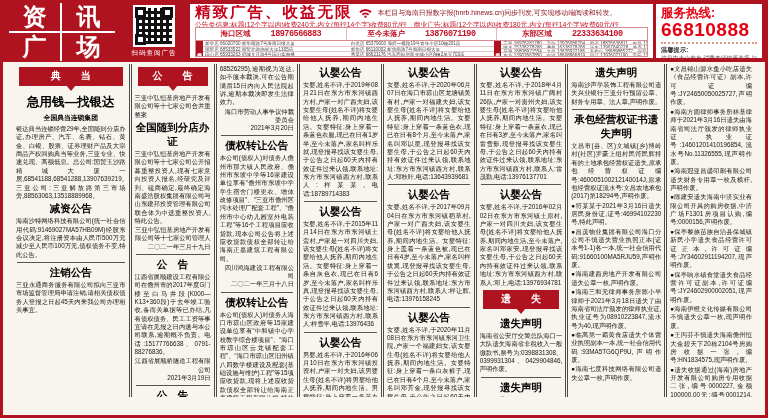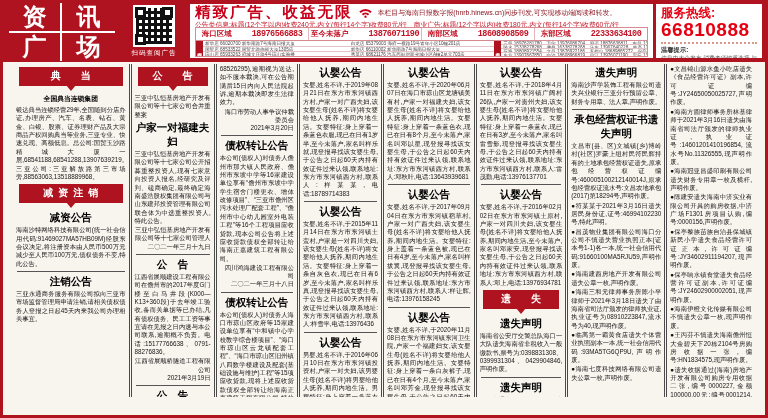--- a/index.html
+++ b/index.html
@@ -104,24 +104,20 @@
       <div class="region-bar">
           <div class="region-cell">
             <span class="rlab">海口区域</span>
             <span class="rph">18976566883</span>
           </div>
           <div class="region-cell">
             <span class="rlab">至今未落户</span>
             <span class="rph">13876071190</span>
           </div>
           <div class="region-cell">
-            <span class="rlab">南部区域</span>
-            <span class="rph">18608908509</span>
-          </div>
-          <div class="region-cell">
             <span class="rlab">东部区域</span>
             <span class="rph">22333634100</span>
           </div>
         </div>
       <div class="agents">
           <div class="vlab">本报网点</div>
           <div class="agent-col">
             <div class="agent-row">新华店 66020700 新华南路7号海南日报大厦</div>
             <div class="agent-row">国贸店 68533522 国贸北路临街大厦1305房</div>
             <div class="agent-row">琼山店 65933263 府城文庄路4号琼山实验楼</div>
@@ -145,33 +141,33 @@
       <div class="hot-num">66810888</div>
       <div class="hot-dots"></div>
       <div class="tip-title">温馨提示:</div>
       <div class="tip">信息由大众发布,消费者须慎重选择,与本栏目无关。</div>
     </div>
   </div>
 
   <div class="body">
       <div class="col" style="flex: 118 1 0px;">
         <div class="cat">典　当</div>
+        <div class="bt">急用钱—找银达</div>
         <div class="sub">全国典当连锁集团</div>
         <div class="tx">银达典当连锁经营29年,全国随到分店办证,办理房产、汽车、名表、钻石、黄金、白银、股票、证券理财产品及大宗商品产权回购典当等业务,三亚专业、快速兑现、高额低息。总公司:国贸玉沙路精城大厦一层,68541188,68541288,13907639219。三亚公司:三亚解放路第三市场旁,88563063,13518889968。</div>
-        <div class="cat">减资注销</div>
         <div class="t">减资公告</div>
         <div class="tx">海南沙特网络科技有限公司(统一社会信用代码:91469027MA57HB09M)经股东会议决定,将注册资本由人民币500万元减少至人民币100万元,债权债务不变,特此公告。</div>
         <div class="hr"></div>
         <div class="t">注销公告</div>
         <div class="tx">三亚永通商务服务有限公司拟向三亚市市场监督管理局申请注销,请相关债权债务人登报之日起45天内来我公司办理相关事宜。</div>
       </div>
       <div class="col" style="flex: 82 1 0px;">
         <div class="cat">公　告</div>
         <div class="tx">三亚中弘恒基房地产开发有限公司等十七家公司合并重整案</div>
-        <div class="t">户家一对福建夫妇</div>
+        <div class="t">全国随到分店办证</div>
         <div class="tx">三亚中弘恒基房地产开发有限公司等十七家公司公开招募重整投资人,现有七家意向投资人报名,经研究及评判、磋商确定,最终确定海南盛浩股权集团有限公司与山东建邦投资管理有限公司联合体为中选重整投资人,特此公告。</div>
         <div class="sg">三亚中弘恒基房地产开发有限公司等十七家公司管理人</div>
         <div class="sg">二〇二一年三月十九日</div>
         <div class="hr"></div>
         <div class="t">公　告</div>
         <div class="tx">江西省展顺建设工程有限公司在儋州市的2017年度G门楼至白马井段(K000—K13+360段)于去年竣工验收,备而关单据等已办结,凡有债权债务、民工工资等事宜请在见报之日内速与本公司联系,逾期概不负责。电话:15177766638、0791-88276836。</div>
         <div class="sg">江西省展顺桥隧道工程有限公司</div>
         <div class="sg">2021年3月19日</div>
         <div class="hr"></div>
         <div class="t">公　告</div>

